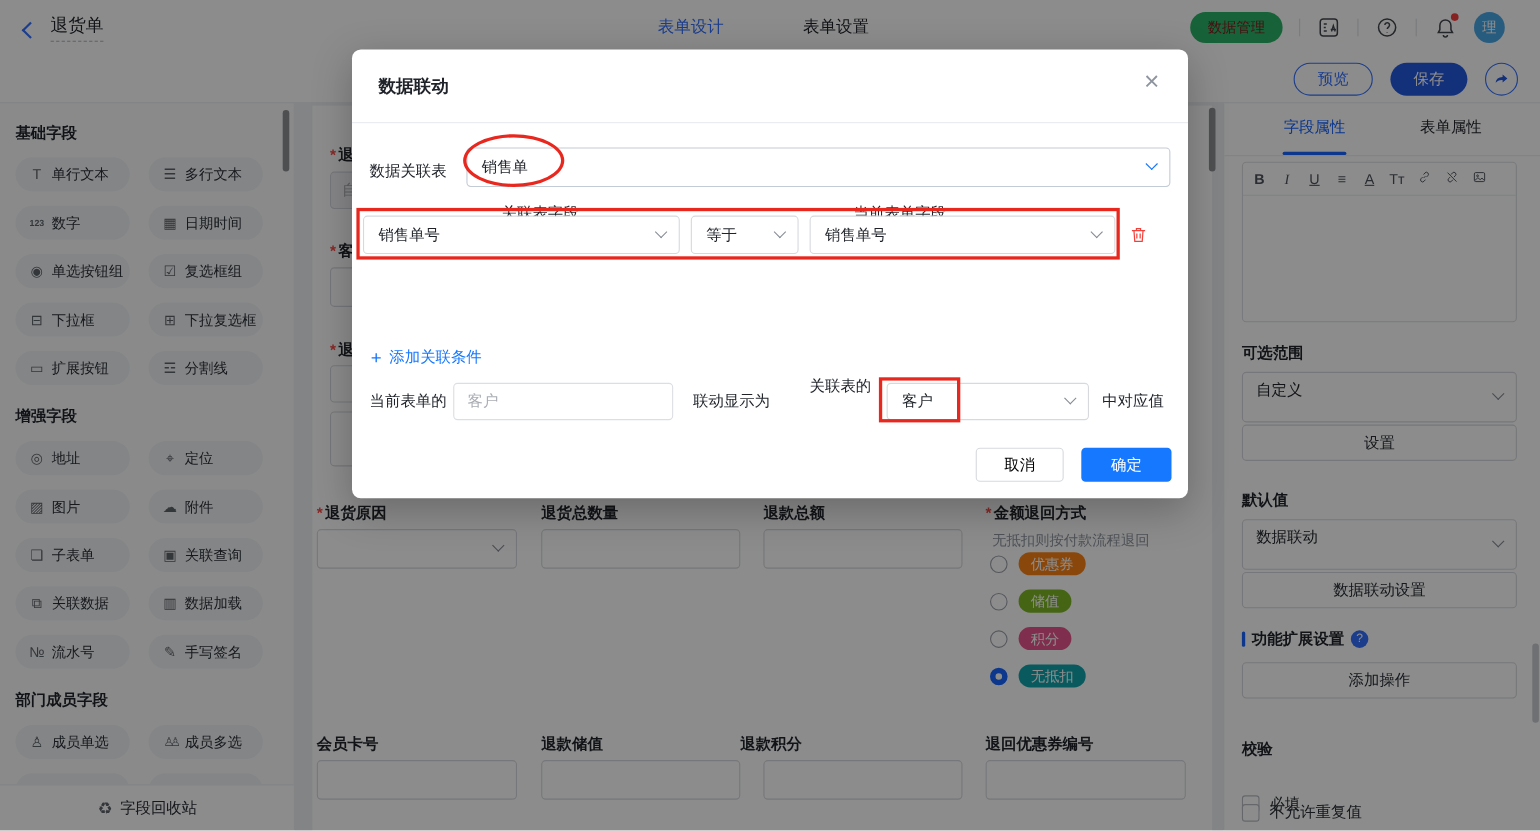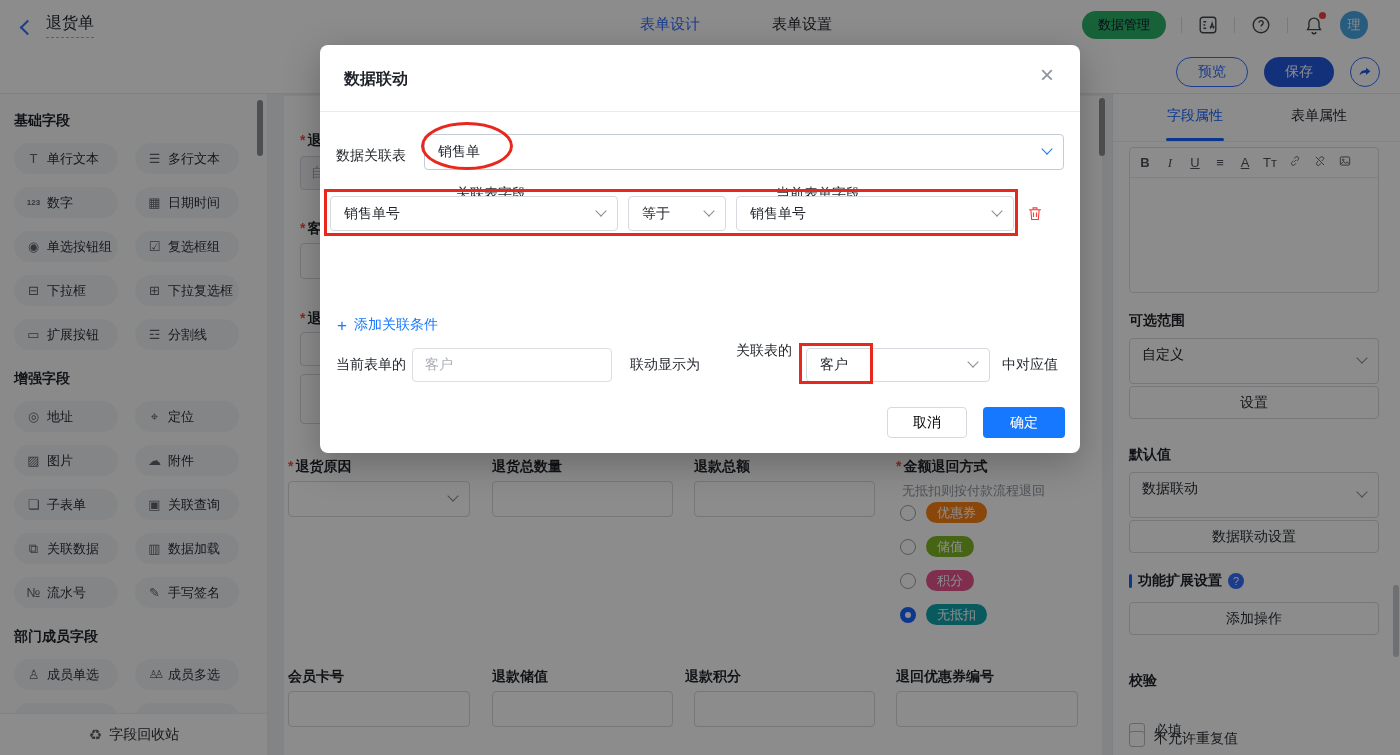--- a/index.html
+++ b/index.html
@@ -8,23 +8,23 @@
     position: relative; width: 1400px; height: 755px; overflow: hidden;
     font-family: "Liberation Sans", "DejaVu Sans", sans-serif;
     font-size: 14px; color: #1f2329; background: #eef0f3;
   }
   .abs { position: absolute; }
 
   
   .topbar { position:absolute; left:0; top:0; width:1400px; height:50px; background:#fff; }
   .backchev { width:11px; height:11px; border-left:2.4px solid #3370ff; border-bottom:2.4px solid #3370ff; transform:rotate(45deg); display:inline-block; }
   .doc-title { font-size:16px; font-weight:500; padding-bottom:3px; border-bottom:1px dashed #aab0b8; }
-  .top-tab { font-size:15px; cursor:pointer;margin-left:42px; }
+  .top-tab { font-size:15px; cursor:pointer; }
   .top-tab.active { color:#3370ff; font-weight:500; }
-  .pill-green { height:28px; line-height:28px; padding:0 16px; border-radius:14px; background:#2bb368; color:#0f172a; font-size:13px; }
+  .pill-green { height:28px; line-height:28px; padding:0 16px; border-radius:14px; background:#2bb368; color:#7f1d1d; font-size:13px; }
   .vdiv { width:1px; height:16px; background:#dcdfe3; }
   .topicon { width:22px; height:22px; color:#43474d; }
   .topicon svg { width:22px; height:22px; stroke:currentColor; fill:none; stroke-width:1.5; }
   .avatar { width:28px; height:28px; border-radius:50%; background:#4aa8e8; color:#fff; font-size:13px; display:flex; align-items:center; justify-content:center; }
   .belldot { position:absolute; right:-1px; top:-2px; width:7px; height:7px; border-radius:50%; background:#f53f3f; }
 
   
   .toolbar2 { position:absolute; left:0; top:50px; width:1400px; height:44px; background:#fff; border-bottom:1px solid #e8eaee; }
   .tb-item { display:flex; align-items:center; gap:6px; color:#3370ff; font-size:14px; cursor:pointer; }
   .tb-item svg { width:16px; height:16px; stroke:#3370ff; fill:none; stroke-width:1.6; }
@@ -300,21 +300,21 @@
     </div>
     <div class="radio-row" style="left:632px;top:510px;">
       <span class="radio sel"></span>
       <span class="tag" style="background: rgb(18, 165, 173);">无抵扣</span>
     </div>
 
     <div class="flabel" style="left:20px;top:574px;"><span>会员卡号</span></div>
     <div class="finput" style="left:20px;top:597px;width:182px;height:36px;"></div>
     <div class="flabel" style="left:224px;top:574px;"><span>退款储值</span></div>
     <div class="finput" style="left:224px;top:597px;width:181px;height:36px;"></div>
-    <div class="flabel" style="left:417px;top:574px;"><span>退款积分</span></div>
+    <div class="flabel" style="left:405px;top:574px;"><span>退款积分</span></div>
     <div class="finput" style="left:426px;top:597px;width:181px;height:36px;"></div>
     <div class="flabel" style="left:628px;top:574px;"><span>退回优惠券编号</span></div>
     <div class="finput" style="left:628px;top:597px;width:182px;height:36px;"></div>
   </div>
   <div class="scrollthumb" style="left:1099px;top:98px;height:58px;"></div>
 
   <div class="rpanel">
     <div class="rtab active" style="left:54px;top:13px;">字段属性</div>
     <div class="rtab" style="left:178px;top:13px;">表单属性</div>
     <div class="rtab-underline" style="left:53px;top:44px;"></div>

